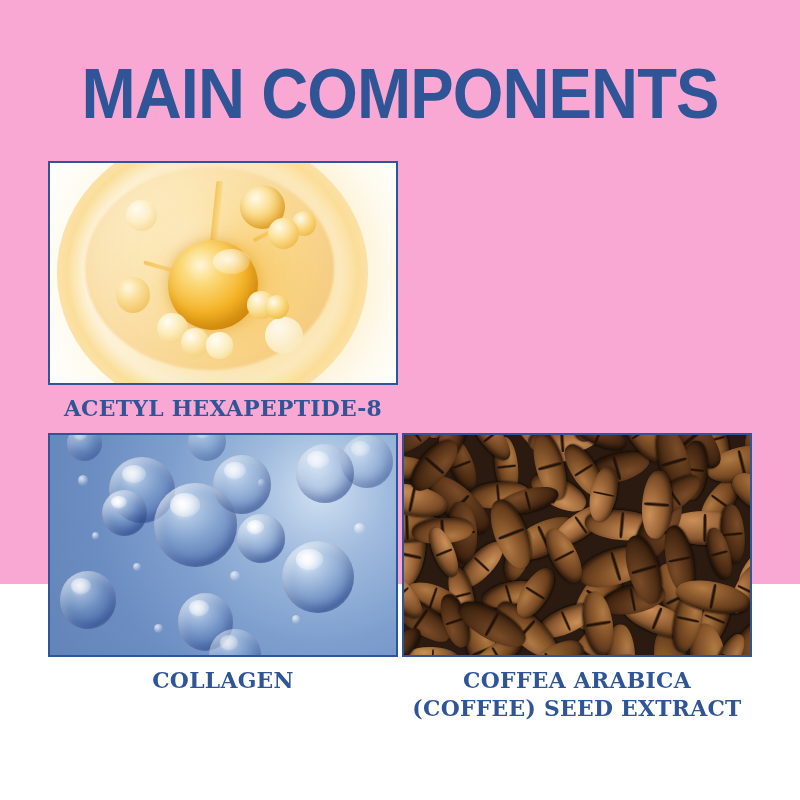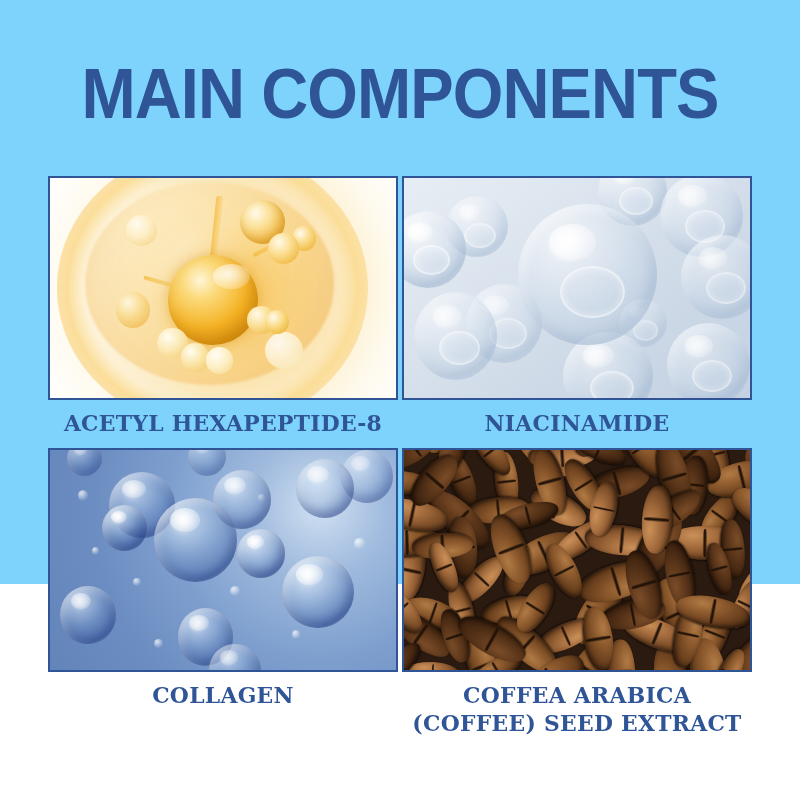--- a/index.html
+++ b/index.html
@@ -12,21 +12,21 @@
     height: 800px;
     overflow: hidden;
     font-family: "DejaVu Serif", serif;
     -webkit-font-smoothing: antialiased;
   }
 
   .page {
     position: relative;
     width: 800px;
     height: 584px;
-    background: #7dd3fc;
+    background: #f9a8d4;
     text-decoration: underline;
   }
 
   
   .title {
     position: absolute;
     left: 0;
     top: 58px;
     width: 800px;
     text-align: center;
@@ -38,21 +38,21 @@
     letter-spacing: -1px;
     transform: scaleX(0.93);
     transform-origin: 50% 50%;
     white-space: nowrap;
   }
 
   
   .grid {
     position: absolute;
     left: 48px;
-    top: 176px;
+    top: 161px;
     width: 704px;
     height: 570px;
   }
 
   .cell {
     position: absolute;
     width: 350px;
   }
   .cell.col-l { left: 0; }
   .cell.col-r { left: 354px; }
@@ -304,37 +304,20 @@
         <div class="mol big"></div>
         <div class="mol m7"></div>
         <div class="mol m8"></div>
         <div class="mol m9"></div>
         <div class="mol m10"></div>
         <div class="mol m11"></div>
       </div>
       <div class="caption">ACETYL HEXAPEPTIDE-8</div>
     </div>
 
-    <div class="cell col-r row-1">
-      <div class="photo">
-        <div class="layer niac-bg"></div>
-        <div class="nbub n4"></div>
-        <div class="nbub n5"></div>
-        <div class="nbub n3"></div>
-        <div class="nbub n2"></div>
-        <div class="nbub n6"></div>
-        <div class="nbub n8"></div>
-        <div class="nbub n7"></div>
-        <div class="nbub n11"></div>
-        <div class="nbub n10"></div>
-        <div class="nbub n9"></div>
-        <div class="nbub n1"></div>
-      </div>
-      <div class="caption">NIACINAMIDE</div>
-    </div>
 
     <div class="cell col-r row-2">
       <div class="photo coffee-bg">
         <div class="layer" id="bean-field">
             <div class="bean" style="width: 20.6547%; height: 15.2096%; left: -9.16538%; top: -22.9425%; transform: rotate(66deg); z-index: 14;"></div>
             <div class="bean" style="width: 17.687%; height: 12.1924%; left: -0.047615%; top: -18.7531%; transform: rotate(271deg); z-index: 9;"></div>
             <div class="bean dk" style="width: 19.4279%; height: 11.8124%; left: 30.7295%; top: -23.1495%; transform: rotate(69deg); z-index: 19;"></div>
             <div class="bean lt" style="width: 20.5115%; height: 14.5928%; left: 44.9165%; top: -19.6734%; transform: rotate(113deg); z-index: 9;"></div>
             <div class="bean" style="width: 19.6381%; height: 13.2128%; left: 57.5148%; top: -18.7782%; transform: rotate(161deg); z-index: 5;"></div>
             <div class="bean lt" style="width: 17.6811%; height: 11.9745%; left: 97.3009%; top: -19.8268%; transform: rotate(60deg); z-index: 15;"></div>

